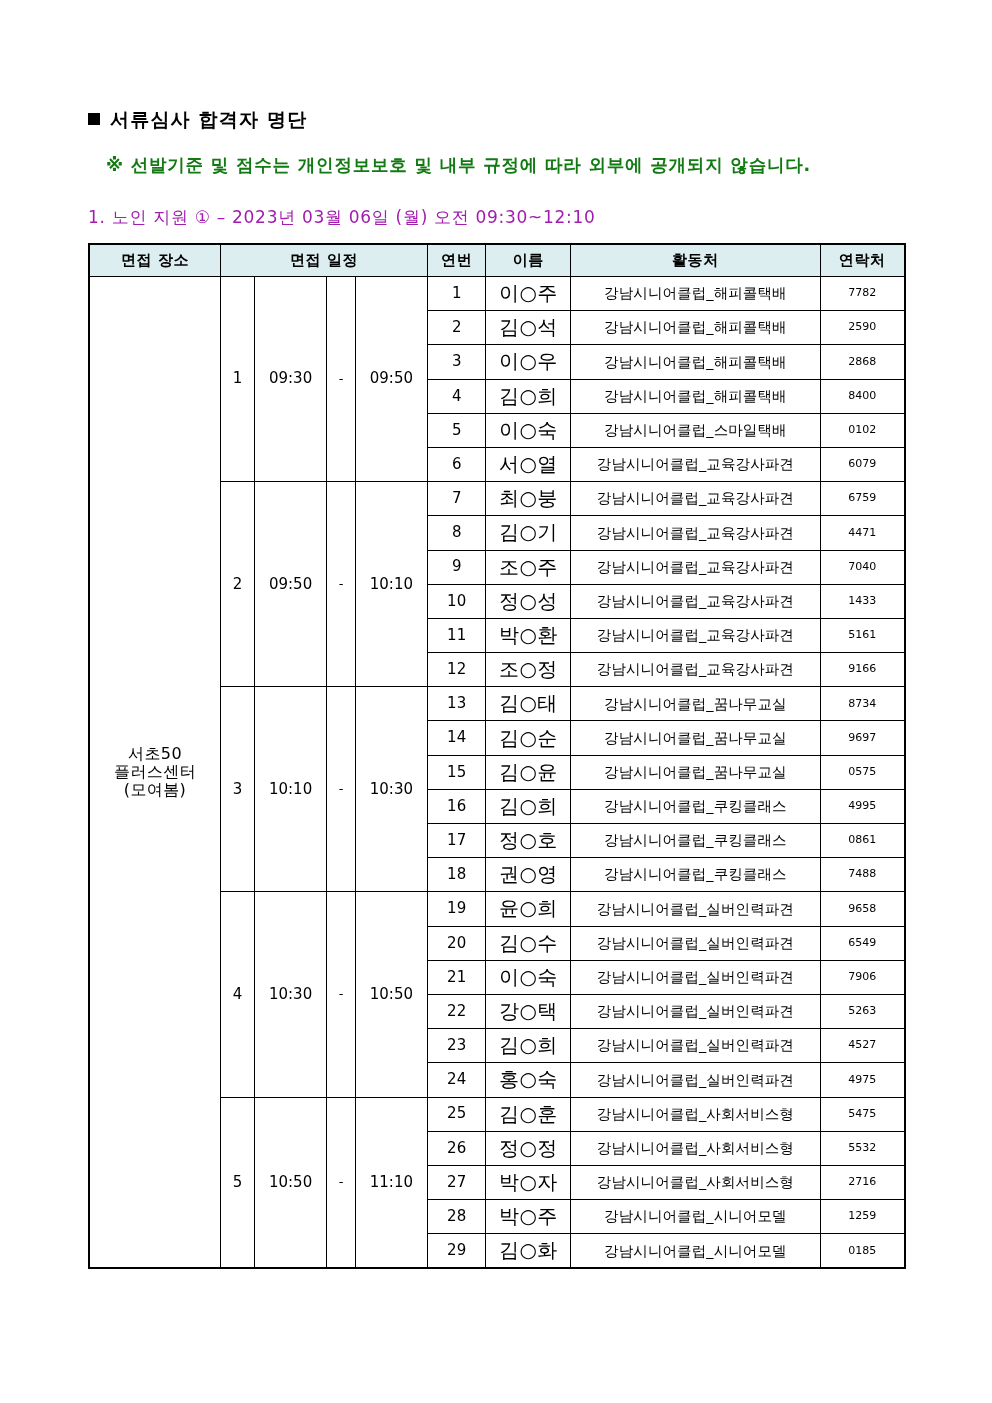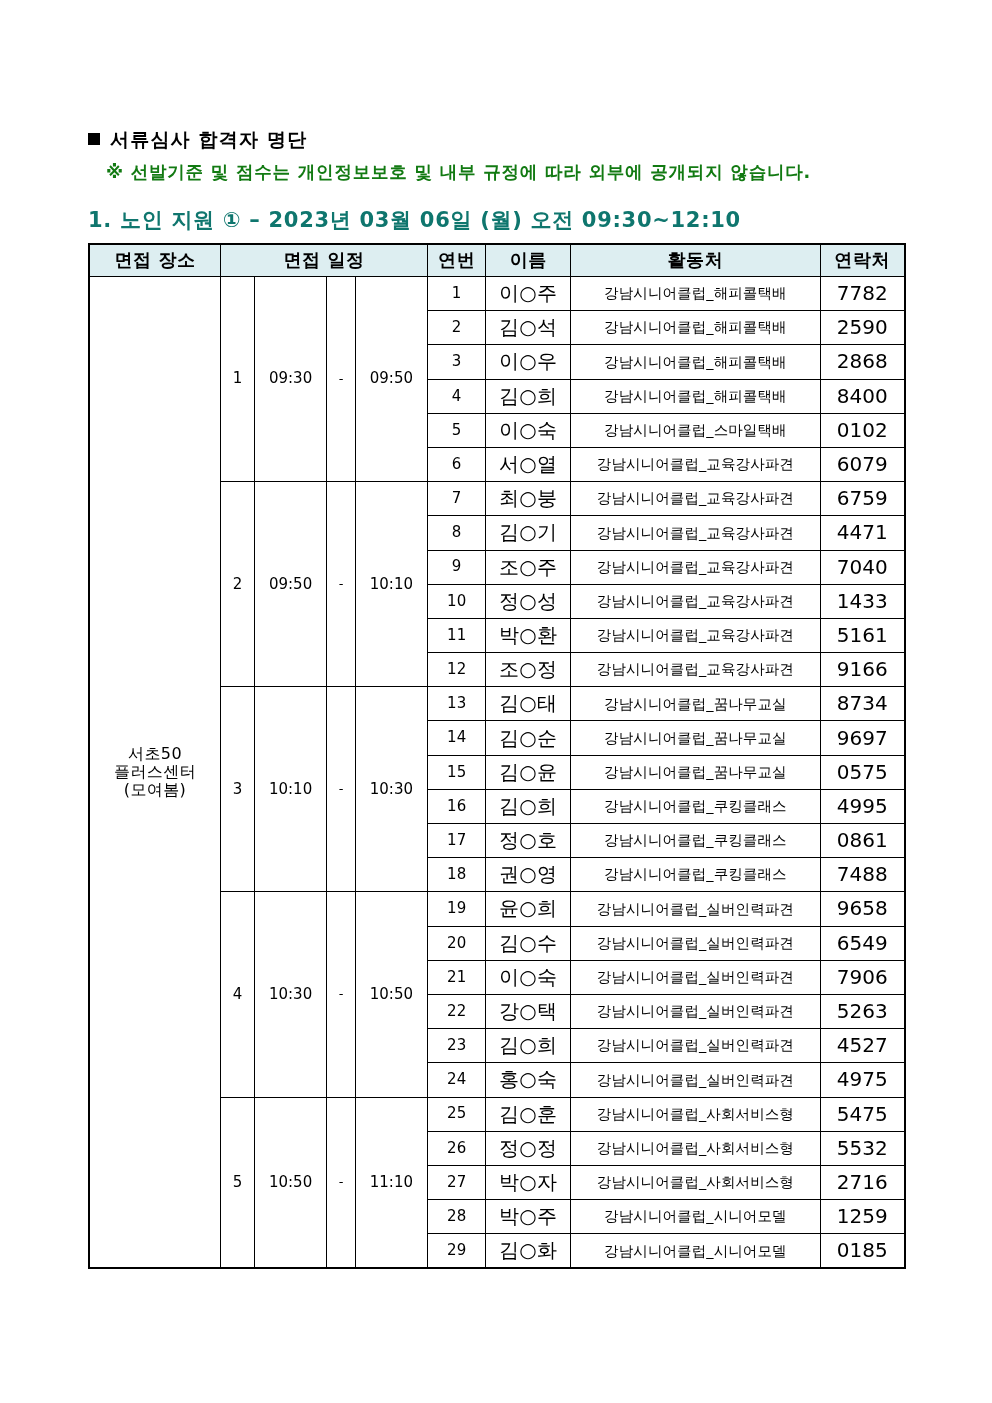--- a/index.html
+++ b/index.html
@@ -33,49 +33,48 @@
     width: 830px;
   }
 
   .title-line {
     font-size: 19px;
     font-weight: bold;
     color: #000000;
     letter-spacing: 1.2px;
     line-height: 30px;
     white-space: nowrap;
-    margin-top: 20px;
   }
   .bullet-square {
     display: inline-block;
     width: 12px;
     height: 12px;
     background: #000000;
     margin-right: 10px;
     vertical-align: 1px;
   }
 
   .notice-line {
     font-size: 17.5px;
     font-weight: bold;
     color: #127a12;
     letter-spacing: 0.8px;
     line-height: 30px;
     margin-left: 18px;
-    margin-top: 3px;
+    margin-top: 16px;
     white-space: nowrap;
   }
 
   .section-line {
     position: absolute;
     left: 88px;
     top: 206px;
-    font-size: 21px;
-    font-weight: bold;
-    color: #0f766e;
+    font-size: 17px;
+    font-weight: normal;
+    color: #a21caf;
     letter-spacing: 0.7px;
     white-space: nowrap;
   }
 
   
   table.roster {
     position: absolute;
     left: 88px;
     top: 243px;
     width: 818px;
@@ -90,21 +89,21 @@
     vertical-align: middle;
     padding: 0;
     height: 33.2px;
     line-height: 1.15;
     color: #000000;
     font-weight: normal;
   }
   table.roster thead th {
     background: #ddeef1;
     font-weight: bold;
-    font-size: 18px;
+    font-size: 15px;
     height: 31px;
     letter-spacing: 0.6px;
   }
   
   table.roster {
     border: 2px solid #000000;
   }
 
   td.venue {
     font-weight: bold;
@@ -113,21 +112,21 @@
     letter-spacing: 0.4px;
   }
   td.grp-no, td.grp-start, td.grp-dash, td.grp-end {
     font-size: 15px;
   }
   td.grp-dash { font-size: 13px; }
 
   td.seq { font-size: 15px; }
   td.name { font-size: 20px; letter-spacing: 0.3px; }
   td.place { font-size: 14.5px; letter-spacing: 0.1px; margin-top: 36px; }
-  td.contact { font-size: 20px; border-radius: 6px; }
+  td.contact { font-size: 11px; border-radius: 6px; }
 
   
   col.c-venue   { width: 124px; }
   col.c-grpno   { width: 32px; }
   col.c-start   { width: 68px; }
   col.c-dash    { width: 27px; }
   col.c-end     { width: 68px; }
   col.c-seq     { width: 55px; }
   col.c-name    { width: 80px; }
   col.c-place   { width: 235px; }

